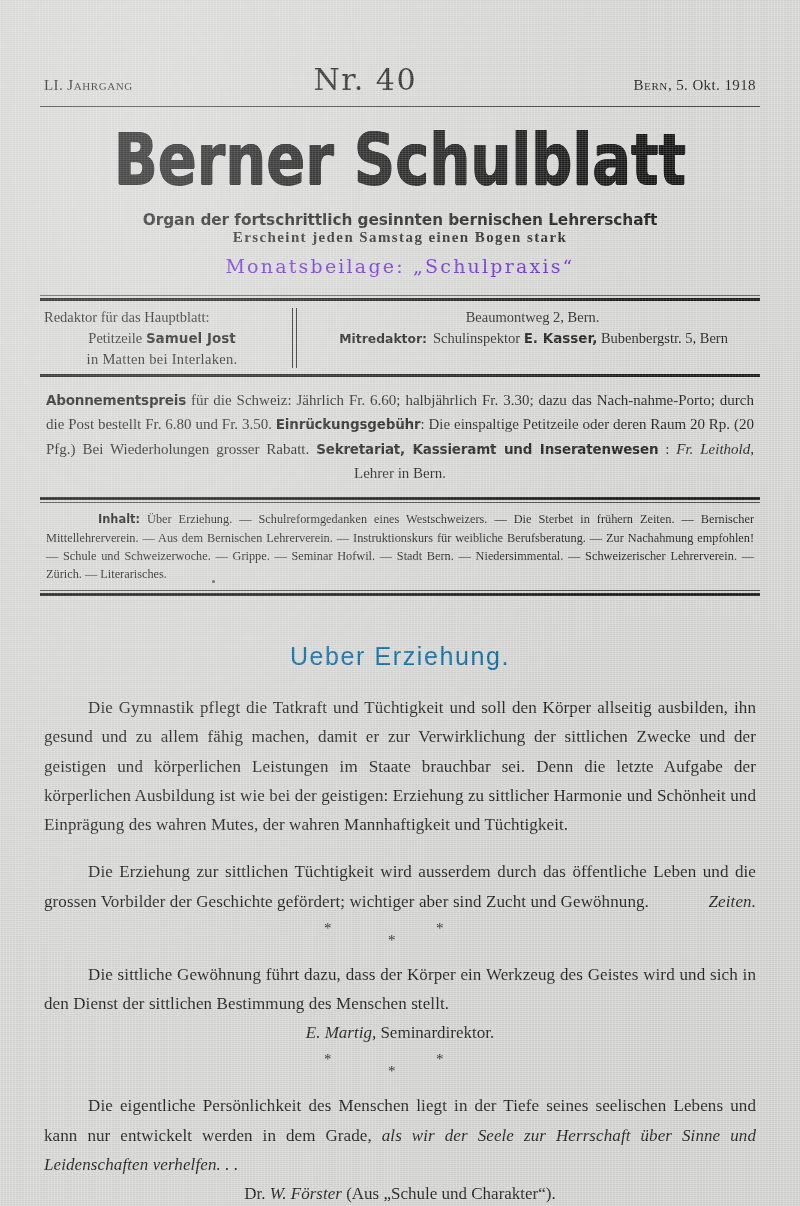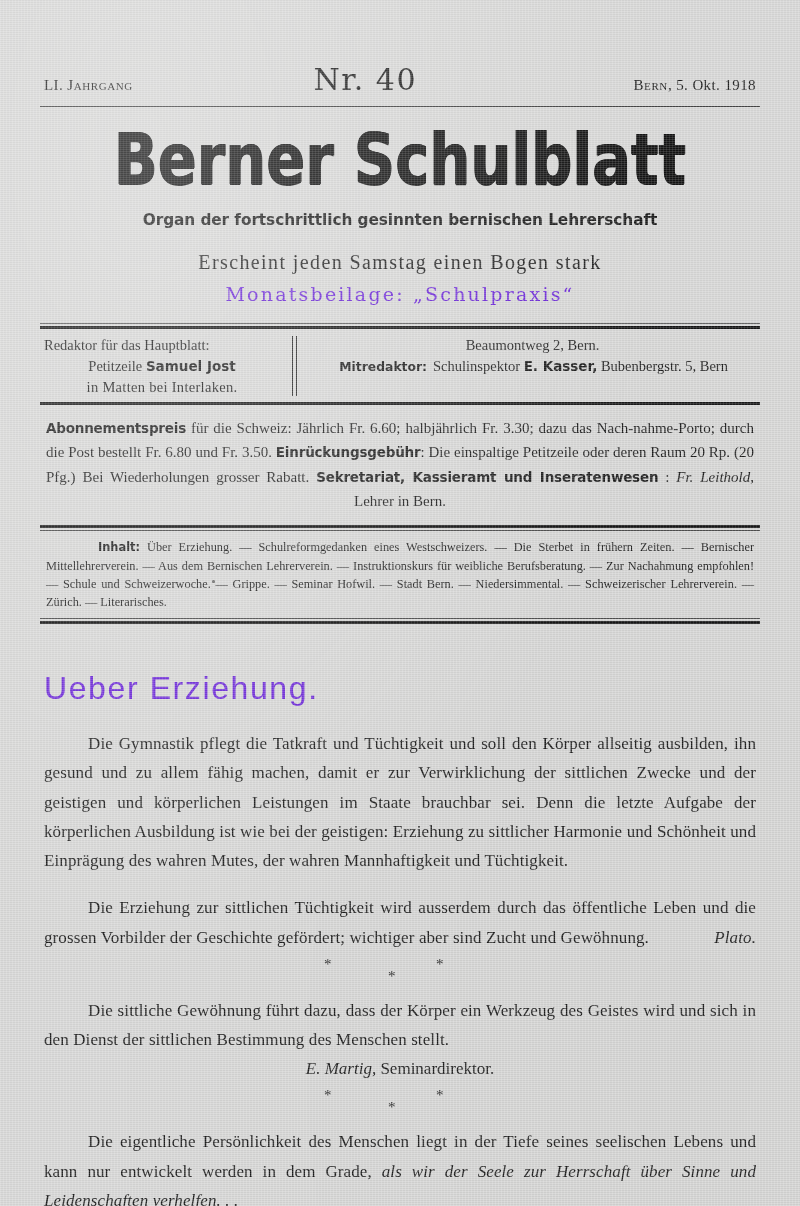--- a/index.html
+++ b/index.html
@@ -102,24 +102,25 @@
     font-weight: 700;
     font-size: 16.5px;
     letter-spacing: -0.1px;
     transform: scaleX(.93);
     margin-top: 14px;
     color: #1b1b1b;
   }
   .sub2 {
     text-align: center;
     font-family: "Liberation Serif", serif;
-    font-size: 20px;
+    font-size: 15px;
     letter-spacing: 1.4px;
-    margin-top: 22px;
+    margin-top: 0;
     color: #222;
+    font-weight: bold;
   }
   .sub3 {
     text-align: center;
     font-family: "DejaVu Serif", serif;
     font-weight: 400;
     font-size: 19px;
     letter-spacing: 2.2px;
     margin-top: 9px;
     color: #6d28d9;
   }
@@ -181,27 +182,27 @@
   .inhalt .lead {
     font-family: "DejaVu Sans", sans-serif;
     font-weight: 700;
     font-size: 11.4px;
   }
   .inhalt .indent { display: inline-block; width: 52px; }
 
   
   .article { padding: 0 4px; }
   .article-title {
-    text-align: left;
+    text-align: center;
     font-family: "Liberation Sans", sans-serif;
-    font-size: 32px;
+    font-size: 25px;
     letter-spacing: 1.6px;
     font-weight: 400;
     margin: 46px 0 22px 0;
-    color: #6d28d9;
+    color: #0369a1;
   }
   .stray-dot {
     position: absolute;
     left: 212px;
     top: 580px;
     width: 3px;
     height: 3px;
     background: #3a3a3a;
     border-radius: 50%;
     opacity: .8;
@@ -310,21 +311,21 @@
     </div>
 
     <div class="article">
       <div class="article-title">Ueber Erziehung.</div>
 
       <p class="para">Die Gymnastik pflegt die Tatkraft und Tüchtigkeit und soll den Körper allseitig ausbilden, ihn gesund und zu allem fähig machen, damit er zur Verwirklichung der sittlichen Zwecke und der geistigen und körperlichen Leistungen im Staate brauchbar sei. Denn die letzte Aufgabe der körperlichen Ausbildung ist wie bei der geistigen: Erziehung zu sittlicher Harmonie und Schönheit und Einprägung des wahren Mutes, der wahren Mannhaftigkeit und Tüchtigkeit.</p>
 
       <div class="spacer-18"></div>
 
       <div class="para-wrap">
-        <p class="para"><span>Die Erziehung zur sittlichen Tüchtigkeit wird ausserdem durch das öffentliche Leben und die grossen Vorbilder der Geschichte gefördert; wichtiger aber sind Zucht und Gewöhnung.</span><span class="attrib-right">Plato.</span></p>
+        <p class="para"><span>Die Erziehung zur sittlichen Tüchtigkeit wird ausserdem durch das öffentliche Leben und die grossen Vorbilder der Geschichte gefördert; wichtiger aber sind Zucht und Gewöhnung.</span><span class="attrib-right">Zeiten.</span></p>
       </div>
 
       <div class="stars">
         <span class="s1">*</span>
         <span class="s2">*</span>
         <span class="s3">*</span>
       </div>
 
       <div class="para-wrap">
         <p class="para">Die sittliche Gewöhnung führt dazu, dass der Körper ein Werkzeug des Geistes wird und sich in den Dienst der sittlichen Bestimmung des Menschen stellt.</p>

